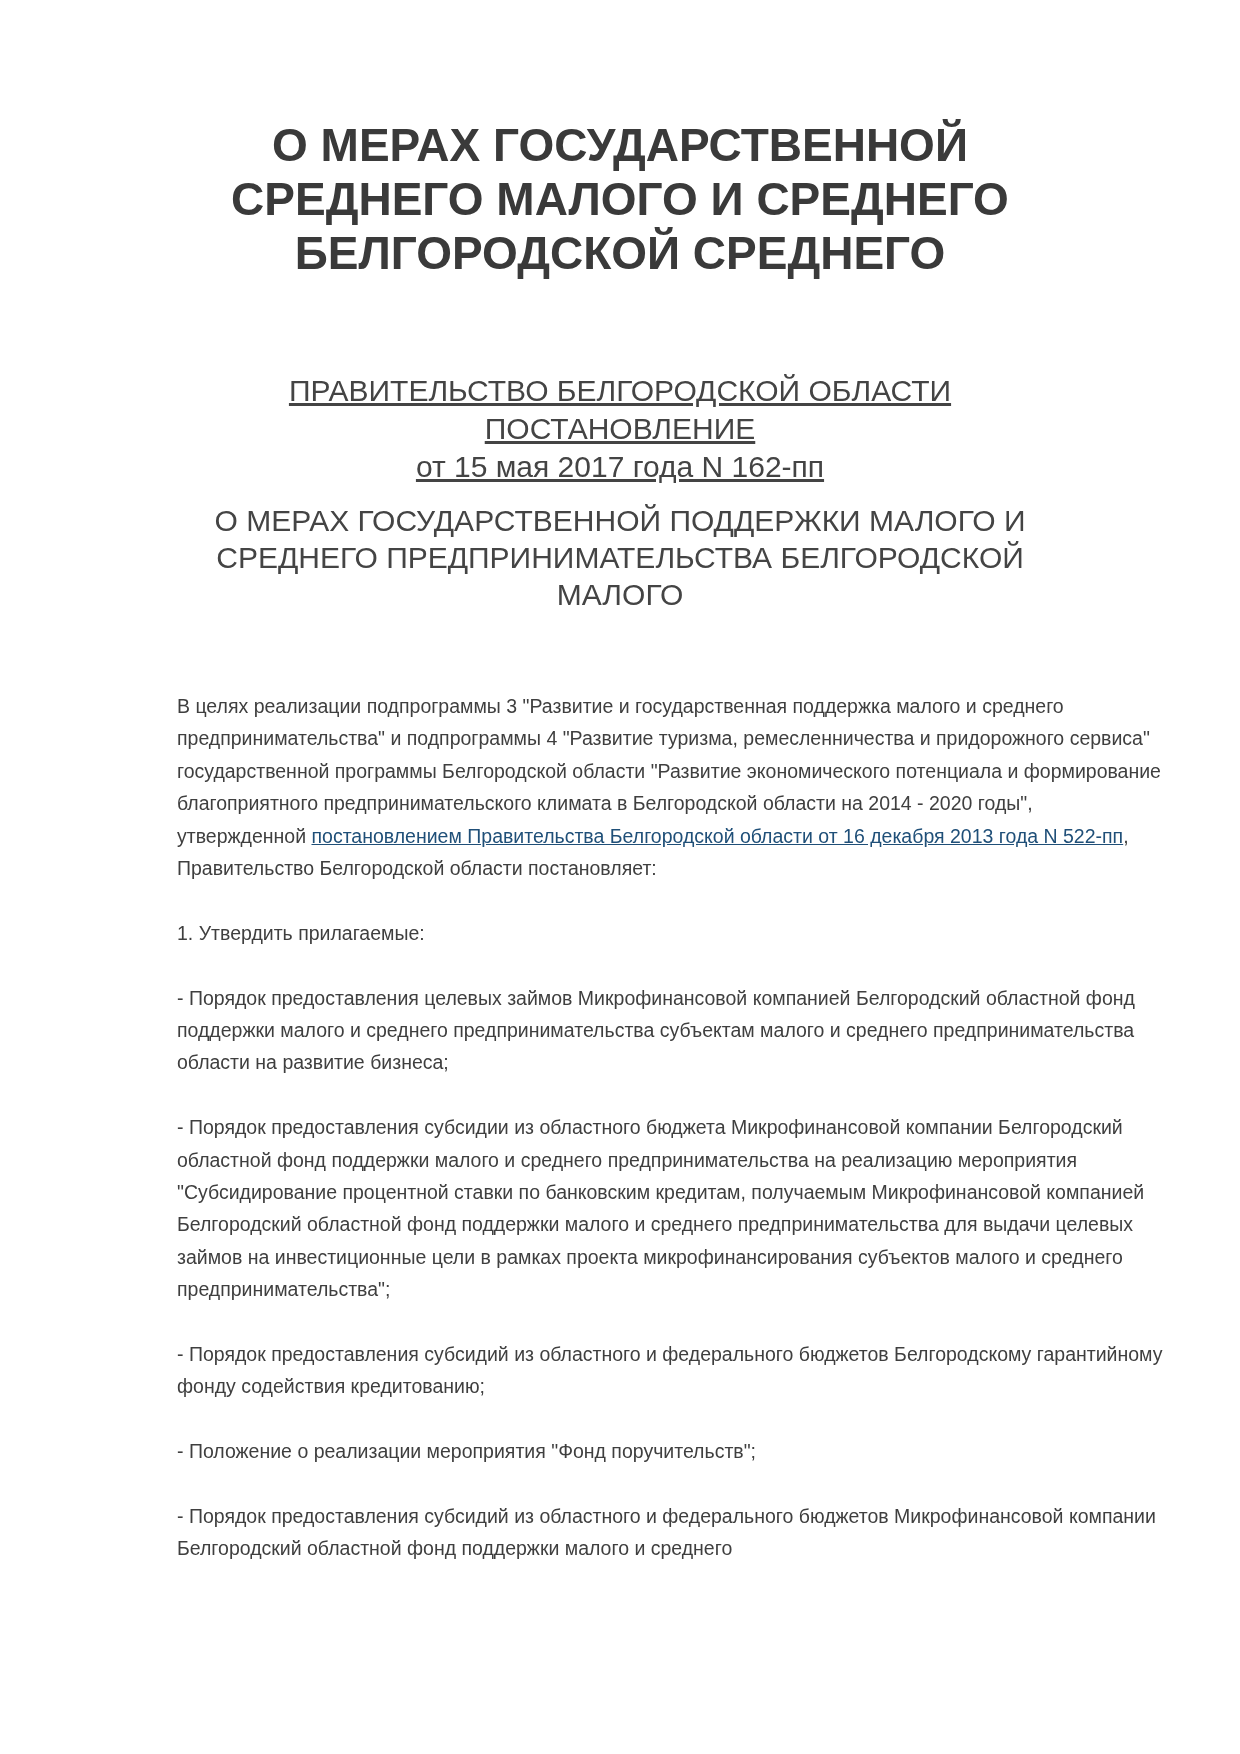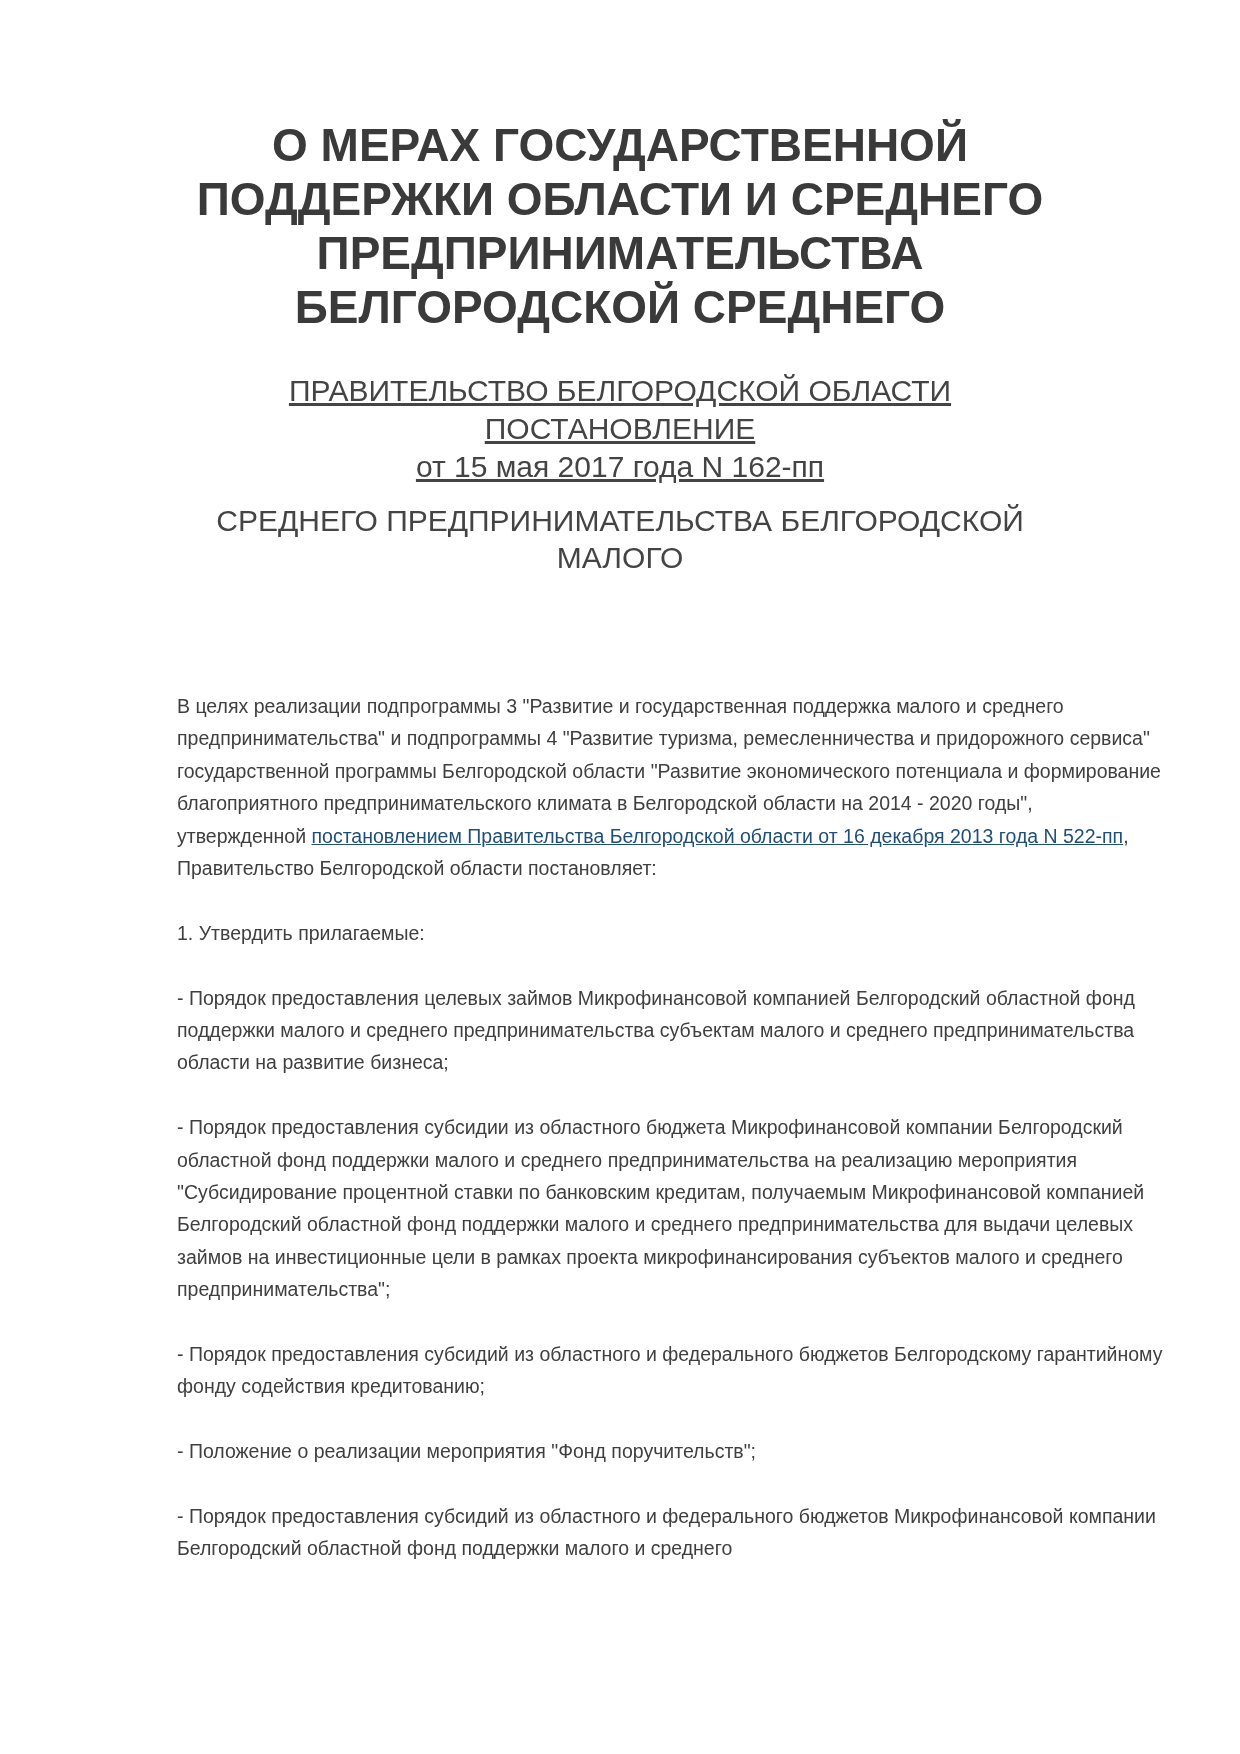--- a/index.html
+++ b/index.html
@@ -28,32 +28,32 @@
   .body-text p { margin: 0 0 32.4px 0; }
   .doc-link { color: #1f4f78; text-decoration: underline; cursor: pointer; }
 </style>
 </head>
 <body>
 
 <div class="page">
 
   <h1 class="main-title">
     <span>О МЕРАХ ГОСУДАРСТВЕННОЙ</span>
-    <span>ПОДДЕРЖКИ ОБЛАСТИ И СРЕДНЕГО</span>
-    <span>ПРЕДПРИНИМАТЕЛЬСТВА</span>
+    <span>СРЕДНЕГО МАЛОГО И СРЕДНЕГО</span>
     <span>БЕЛГОРОДСКОЙ СРЕДНЕГО</span>
   </h1>
 
   <div class="gov-block">
     <span>ПРАВИТЕЛЬСТВО БЕЛГОРОДСКОЙ ОБЛАСТИ</span>
     <span>ПОСТАНОВЛЕНИЕ</span>
     <span>от 15 мая 2017 года N 162-пп</span>
   </div>
 
   <div class="sub-title">
+    <span>О МЕРАХ ГОСУДАРСТВЕННОЙ ПОДДЕРЖКИ МАЛОГО И</span>
     <span>СРЕДНЕГО ПРЕДПРИНИМАТЕЛЬСТВА БЕЛГОРОДСКОЙ</span>
     <span>МАЛОГО</span>
   </div>
 
   <div class="body-text">
     <p><span>В целях реализации подпрограммы 3 "Развитие и государственная поддержка малого и среднего предпринимательства" и подпрограммы 4 "Развитие туризма, ремесленничества и придорожного сервиса" государственной программы Белгородской области "Развитие экономического потенциала и формирование благоприятного предпринимательского климата в Белгородской области на 2014 - 2020 годы", утвержденной </span><a class="doc-link">постановлением Правительства Белгородской области от 16 декабря 2013 года N 522-пп</a><span>, Правительство Белгородской области постановляет:</span></p>
     <p>1. Утвердить прилагаемые:</p>
     <p>- Порядок предоставления целевых займов Микрофинансовой компанией Белгородский областной фонд поддержки малого и среднего предпринимательства субъектам малого и среднего предпринимательства области на развитие бизнеса;</p>
     <p>- Порядок предоставления субсидии из областного бюджета Микрофинансовой компании Белгородский областной фонд поддержки малого и среднего предпринимательства на реализацию мероприятия "Субсидирование процентной ставки по банковским кредитам, получаемым Микрофинансовой компанией Белгородский областной фонд поддержки малого и среднего предпринимательства для выдачи целевых займов на инвестиционные цели в рамках проекта микрофинансирования субъектов малого и среднего предпринимательства";</p>
     <p>- Порядок предоставления субсидий из областного и федерального бюджетов Белгородскому гарантийному фонду содействия кредитованию;</p>

